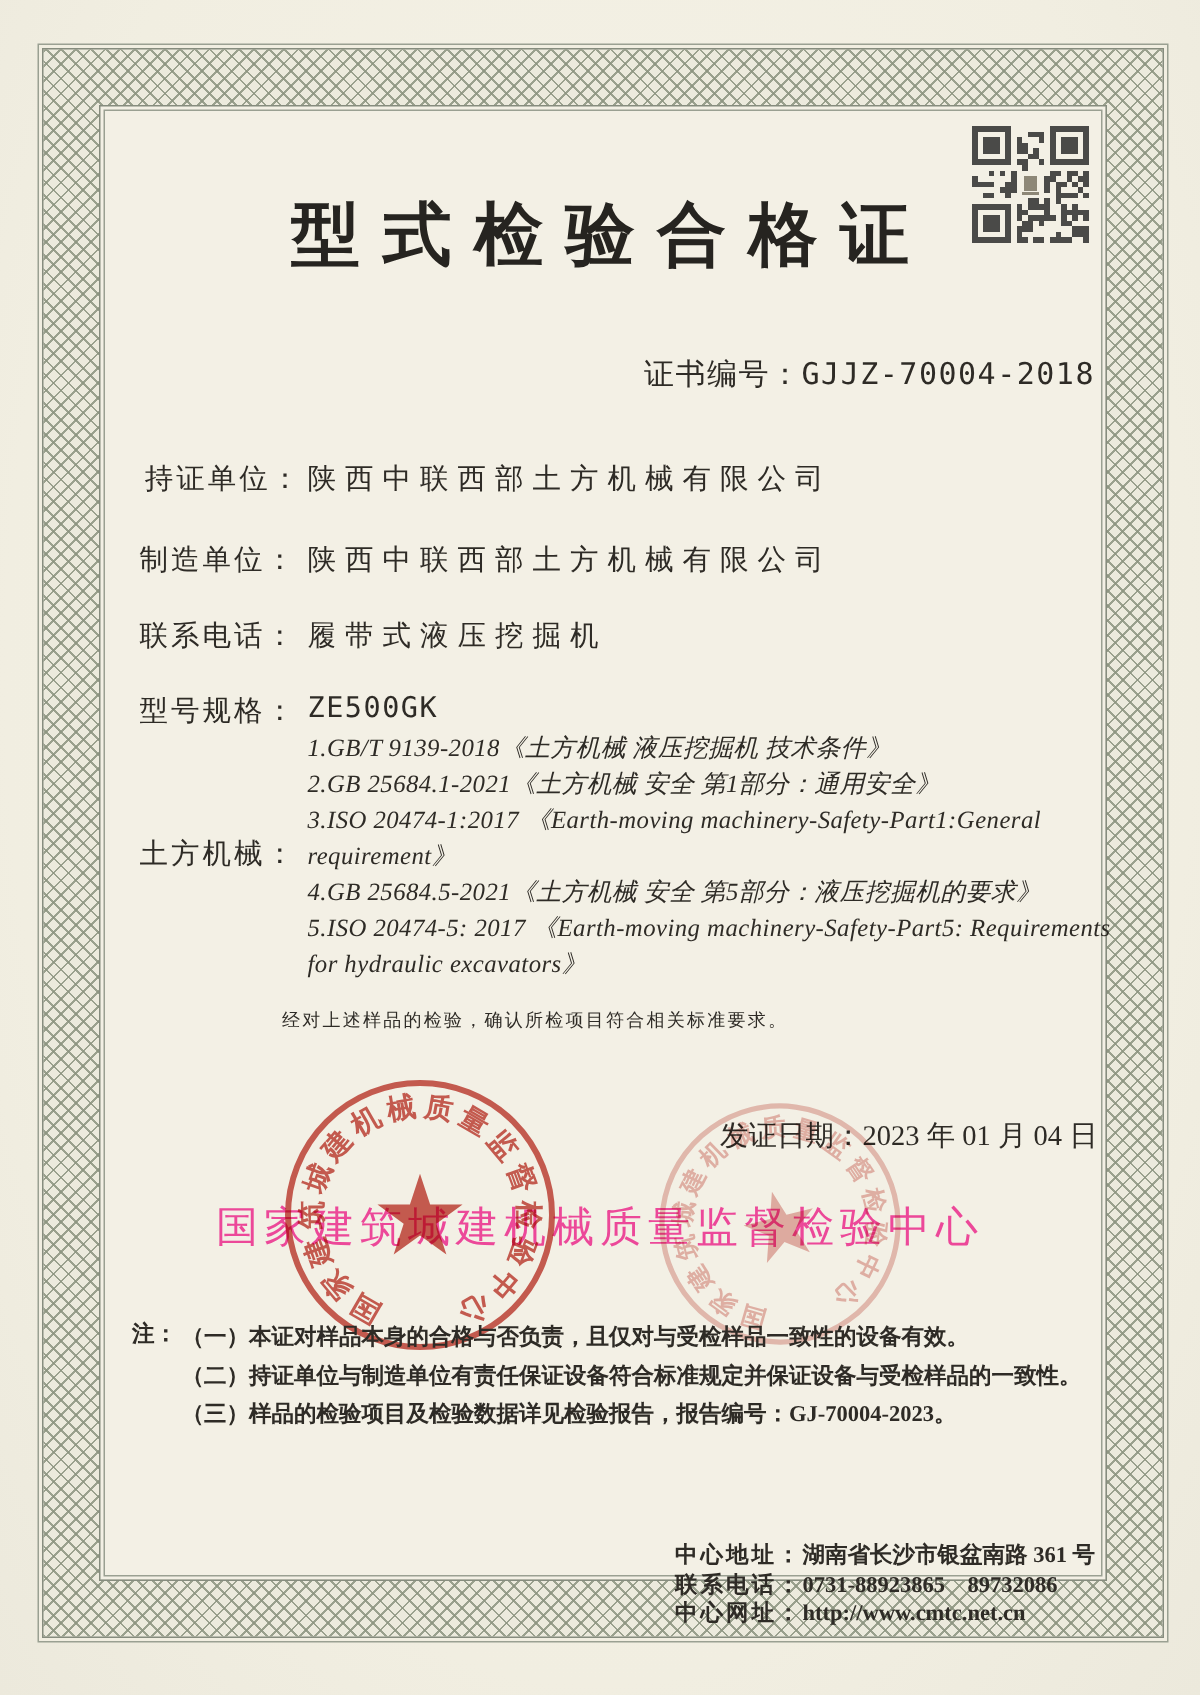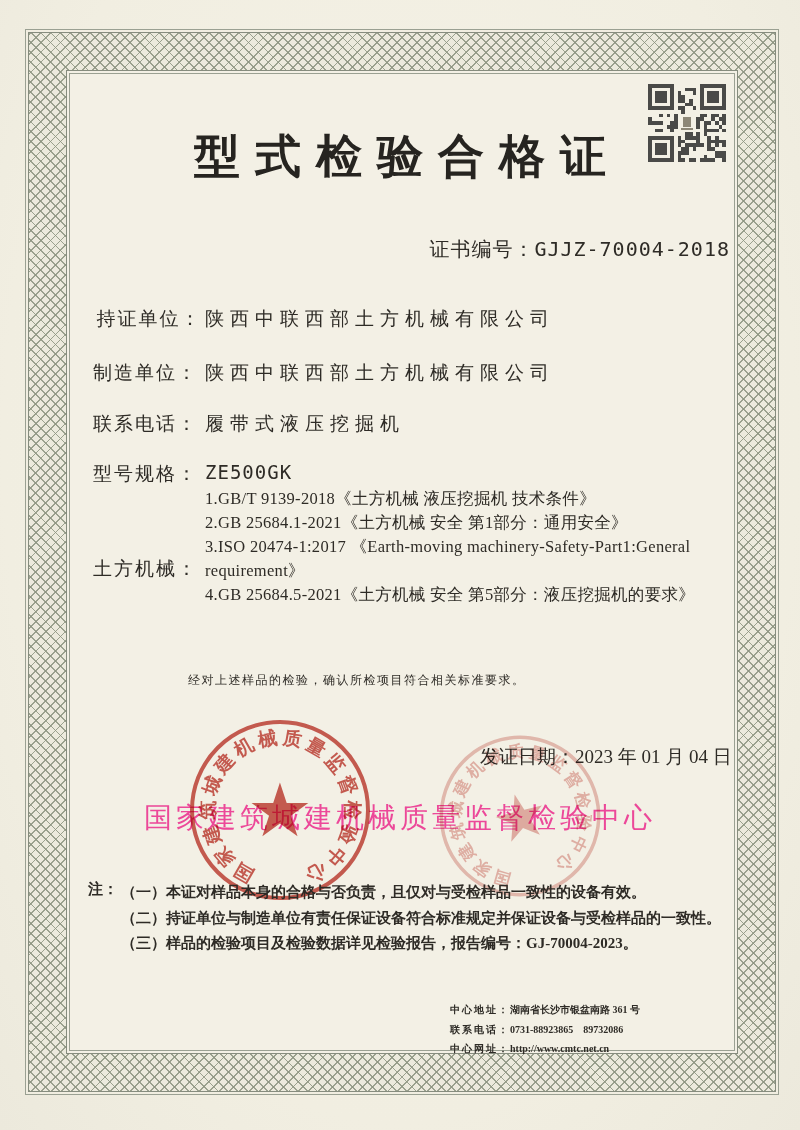--- a/index.html
+++ b/index.html
@@ -31,28 +31,28 @@
     font-size:46px;font-weight:700;letter-spacing:15px;text-indent:15px;
     color:#262420;
   }
   .certno{top:236px;right:70px;font-size:20px;letter-spacing:1px;}
   .mono{font-family:"DejaVu Sans Mono","Liberation Mono",monospace;}
   .row{left:93px;display:flex;font-size:19px;}
   .row .lab{width:112px;letter-spacing:2px;flex:none;}
   .row .val{letter-spacing:6px;}
   .row .val.ascii{letter-spacing:1px;font-family:"DejaVu Sans Mono","Liberation Mono",monospace;font-size:19px;}
   .std-label{left:93px;top:556px;font-size:19px;letter-spacing:2px;}
-  .standards{left:205px;top:487px;width:548px;font-size:16.5px;line-height:24px;}
+  .standards{left:205px;top:487px;width:548px;font-size:16.5px;line-height:24px;font-style:italic;}
   .standards div{letter-spacing:.3px;}
   .conclusion{left:188px;top:672px;font-size:12px;letter-spacing:1.5px;}
   .issue-date{left:480px;top:744px;font-size:19px;}
   .authority{left:0;right:0;top:799px;text-align:center;font-size:28px;letter-spacing:4px;color:#ec4899;}
   .notes-label{left:88px;top:880px;font-size:15px;font-weight:600;}
   .notes{left:121px;top:880px;width:610px;font-size:15px;line-height:25.5px;font-weight:600;}
-  .contact{left:450px;top:1000px;font-size:10px;line-height:19.5px;font-weight:700;}
+  .contact{left:450px;top:1028px;font-size:15px;line-height:19.5px;font-weight:700;}
   .contact .c-row{display:flex;}
   .contact .c-lab{letter-spacing:2px;flex:none;}
   .stamp{mix-blend-mode:multiply;pointer-events:none;}
   .stamp text{font-family:"Liberation Serif","DejaVu Serif",serif;fill:#c23b32;}
   #stamp1-text text{font-size:19px;font-weight:600;}
   #stamp2-text text{font-size:16px;font-weight:600;}
   .qr{position:absolute;left:648px;top:84px;width:78px;height:78px;}
 </style>
 </head>
 <body>
@@ -209,20 +209,21 @@
   <span class="lab">型号规格：</span>
   <span class="val ascii">ZE500GK</span>
 </div>
 
 <div class="abs std-label">土方机械：</div>
 <div class="abs standards">
   <div>1.GB/T 9139-2018《土方机械 液压挖掘机 技术条件》</div>
   <div>2.GB 25684.1-2021《土方机械 安全 第1部分：通用安全》</div>
   <div>3.ISO 20474-1:2017 《Earth-moving machinery-Safety-Part1:General requirement》</div>
   <div>4.GB 25684.5-2021《土方机械 安全 第5部分：液压挖掘机的要求》</div>
+  <div>5.ISO 20474-5: 2017 《Earth-moving machinery-Safety-Part5: Requirements for hydraulic excavators》</div>
 </div>
 
 <div class="abs conclusion">经对上述样品的检验，确认所检项目符合相关标准要求。</div>
 
 <div class="abs issue-date">
   <span>发证日期：</span><span>2023 年 01 月 04 日</span>
 </div>
 
 <div class="abs authority">国家建筑城建机械质量监督检验中心</div>
 

